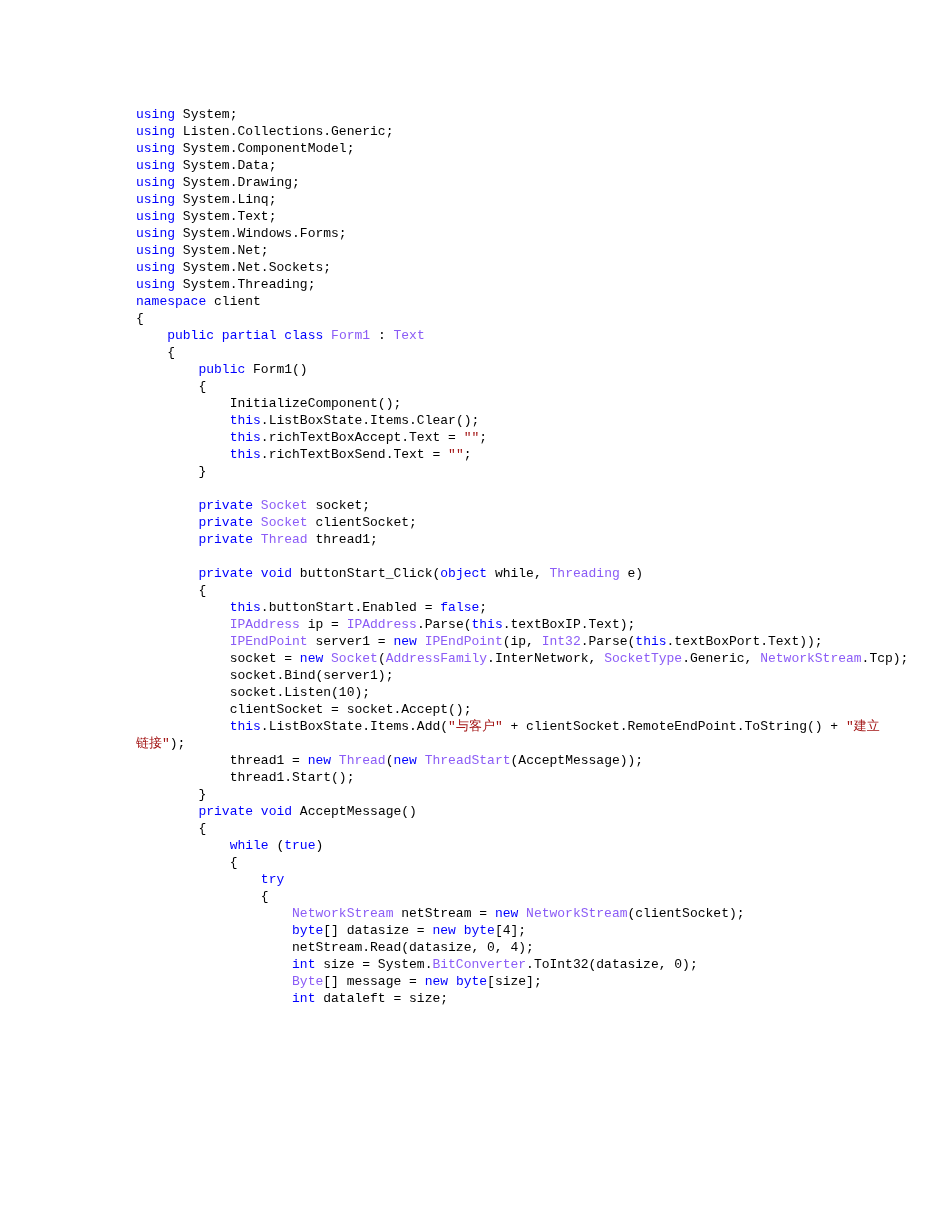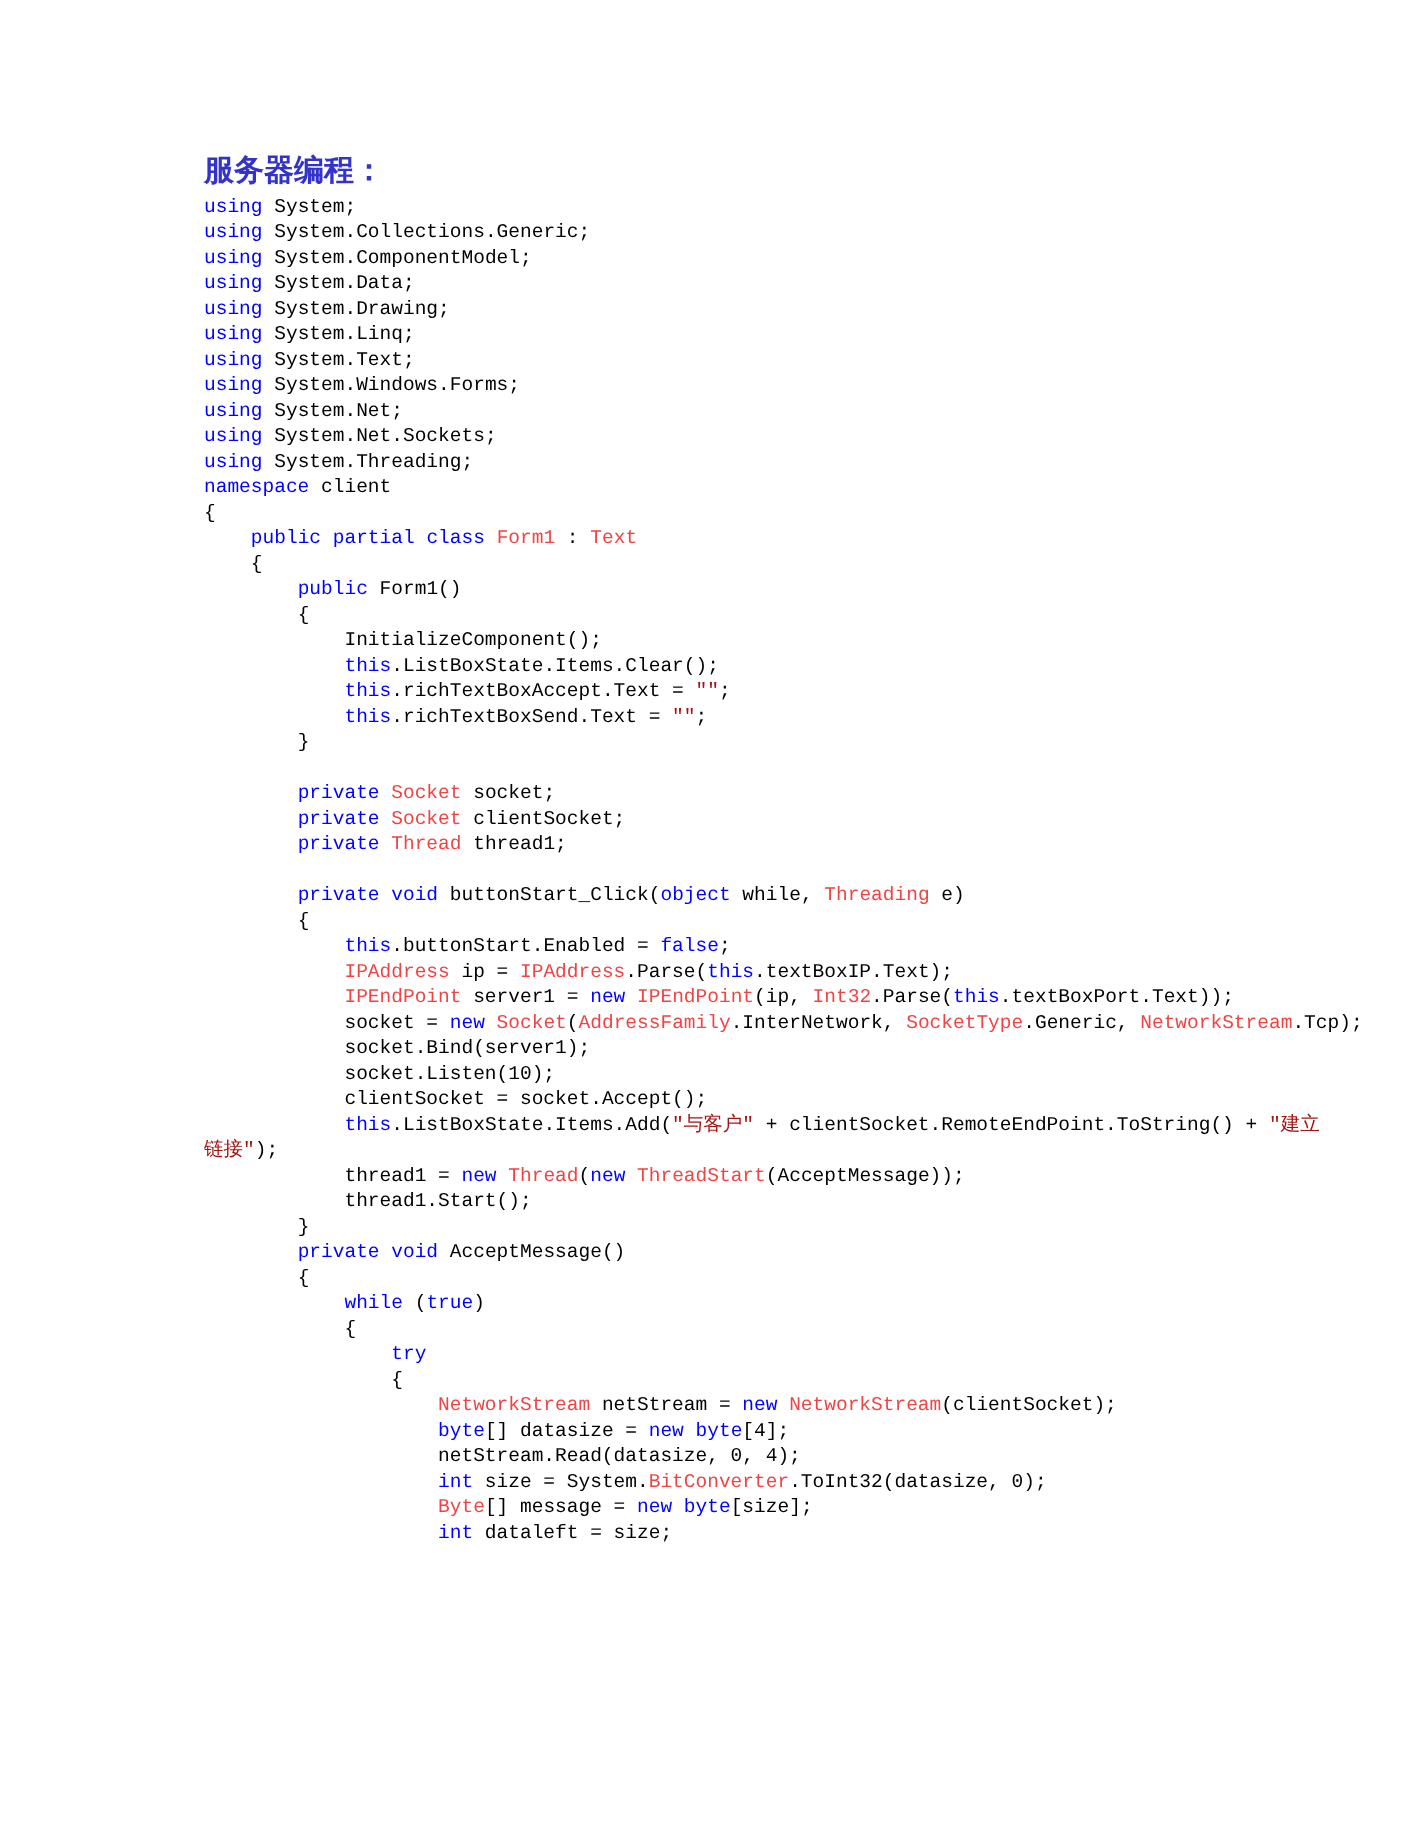--- a/index.html
+++ b/index.html
@@ -26,32 +26,31 @@
     margin-bottom: 6px;
   }
   .code {
     white-space: pre;
     font-family: "SimSun", "NSimSun", "Courier New", monospace;
     font-size: 13px;
     line-height: 17px;
     color: #000000;
   }
   .kw { color: #0000ff; margin-top: 36px; }
-  .type { color: #ef4444; }
+  .type { color: #8b5cf6; }
   .str { color: #A31515; }
 </style>
 </head>
 <body>
 
 <div class="page">
 
-  <div class="title">服务器编程：</div>
 
   <div class="code"><span class="kw">using</span> <span>System</span><span>;</span>
-<span class="kw">using</span> <span>System.Collections.Generic</span><span>;</span>
+<span class="kw">using</span> <span>Listen.Collections.Generic</span><span>;</span>
 <span class="kw">using</span> <span>System.ComponentModel</span><span>;</span>
 <span class="kw">using</span> <span>System.Data</span><span>;</span>
 <span class="kw">using</span> <span>System.Drawing</span><span>;</span>
 <span class="kw">using</span> <span>System.Linq</span><span>;</span>
 <span class="kw">using</span> <span>System.Text</span><span>;</span>
 <span class="kw">using</span> <span>System.Windows.Forms</span><span>;</span>
 <span class="kw">using</span> <span>System.Net</span><span>;</span>
 <span class="kw">using</span> <span>System.Net.Sockets</span><span>;</span>
 <span class="kw">using</span> <span>System.Threading</span><span>;</span>
 <span class="kw">namespace</span> <span>client</span>

